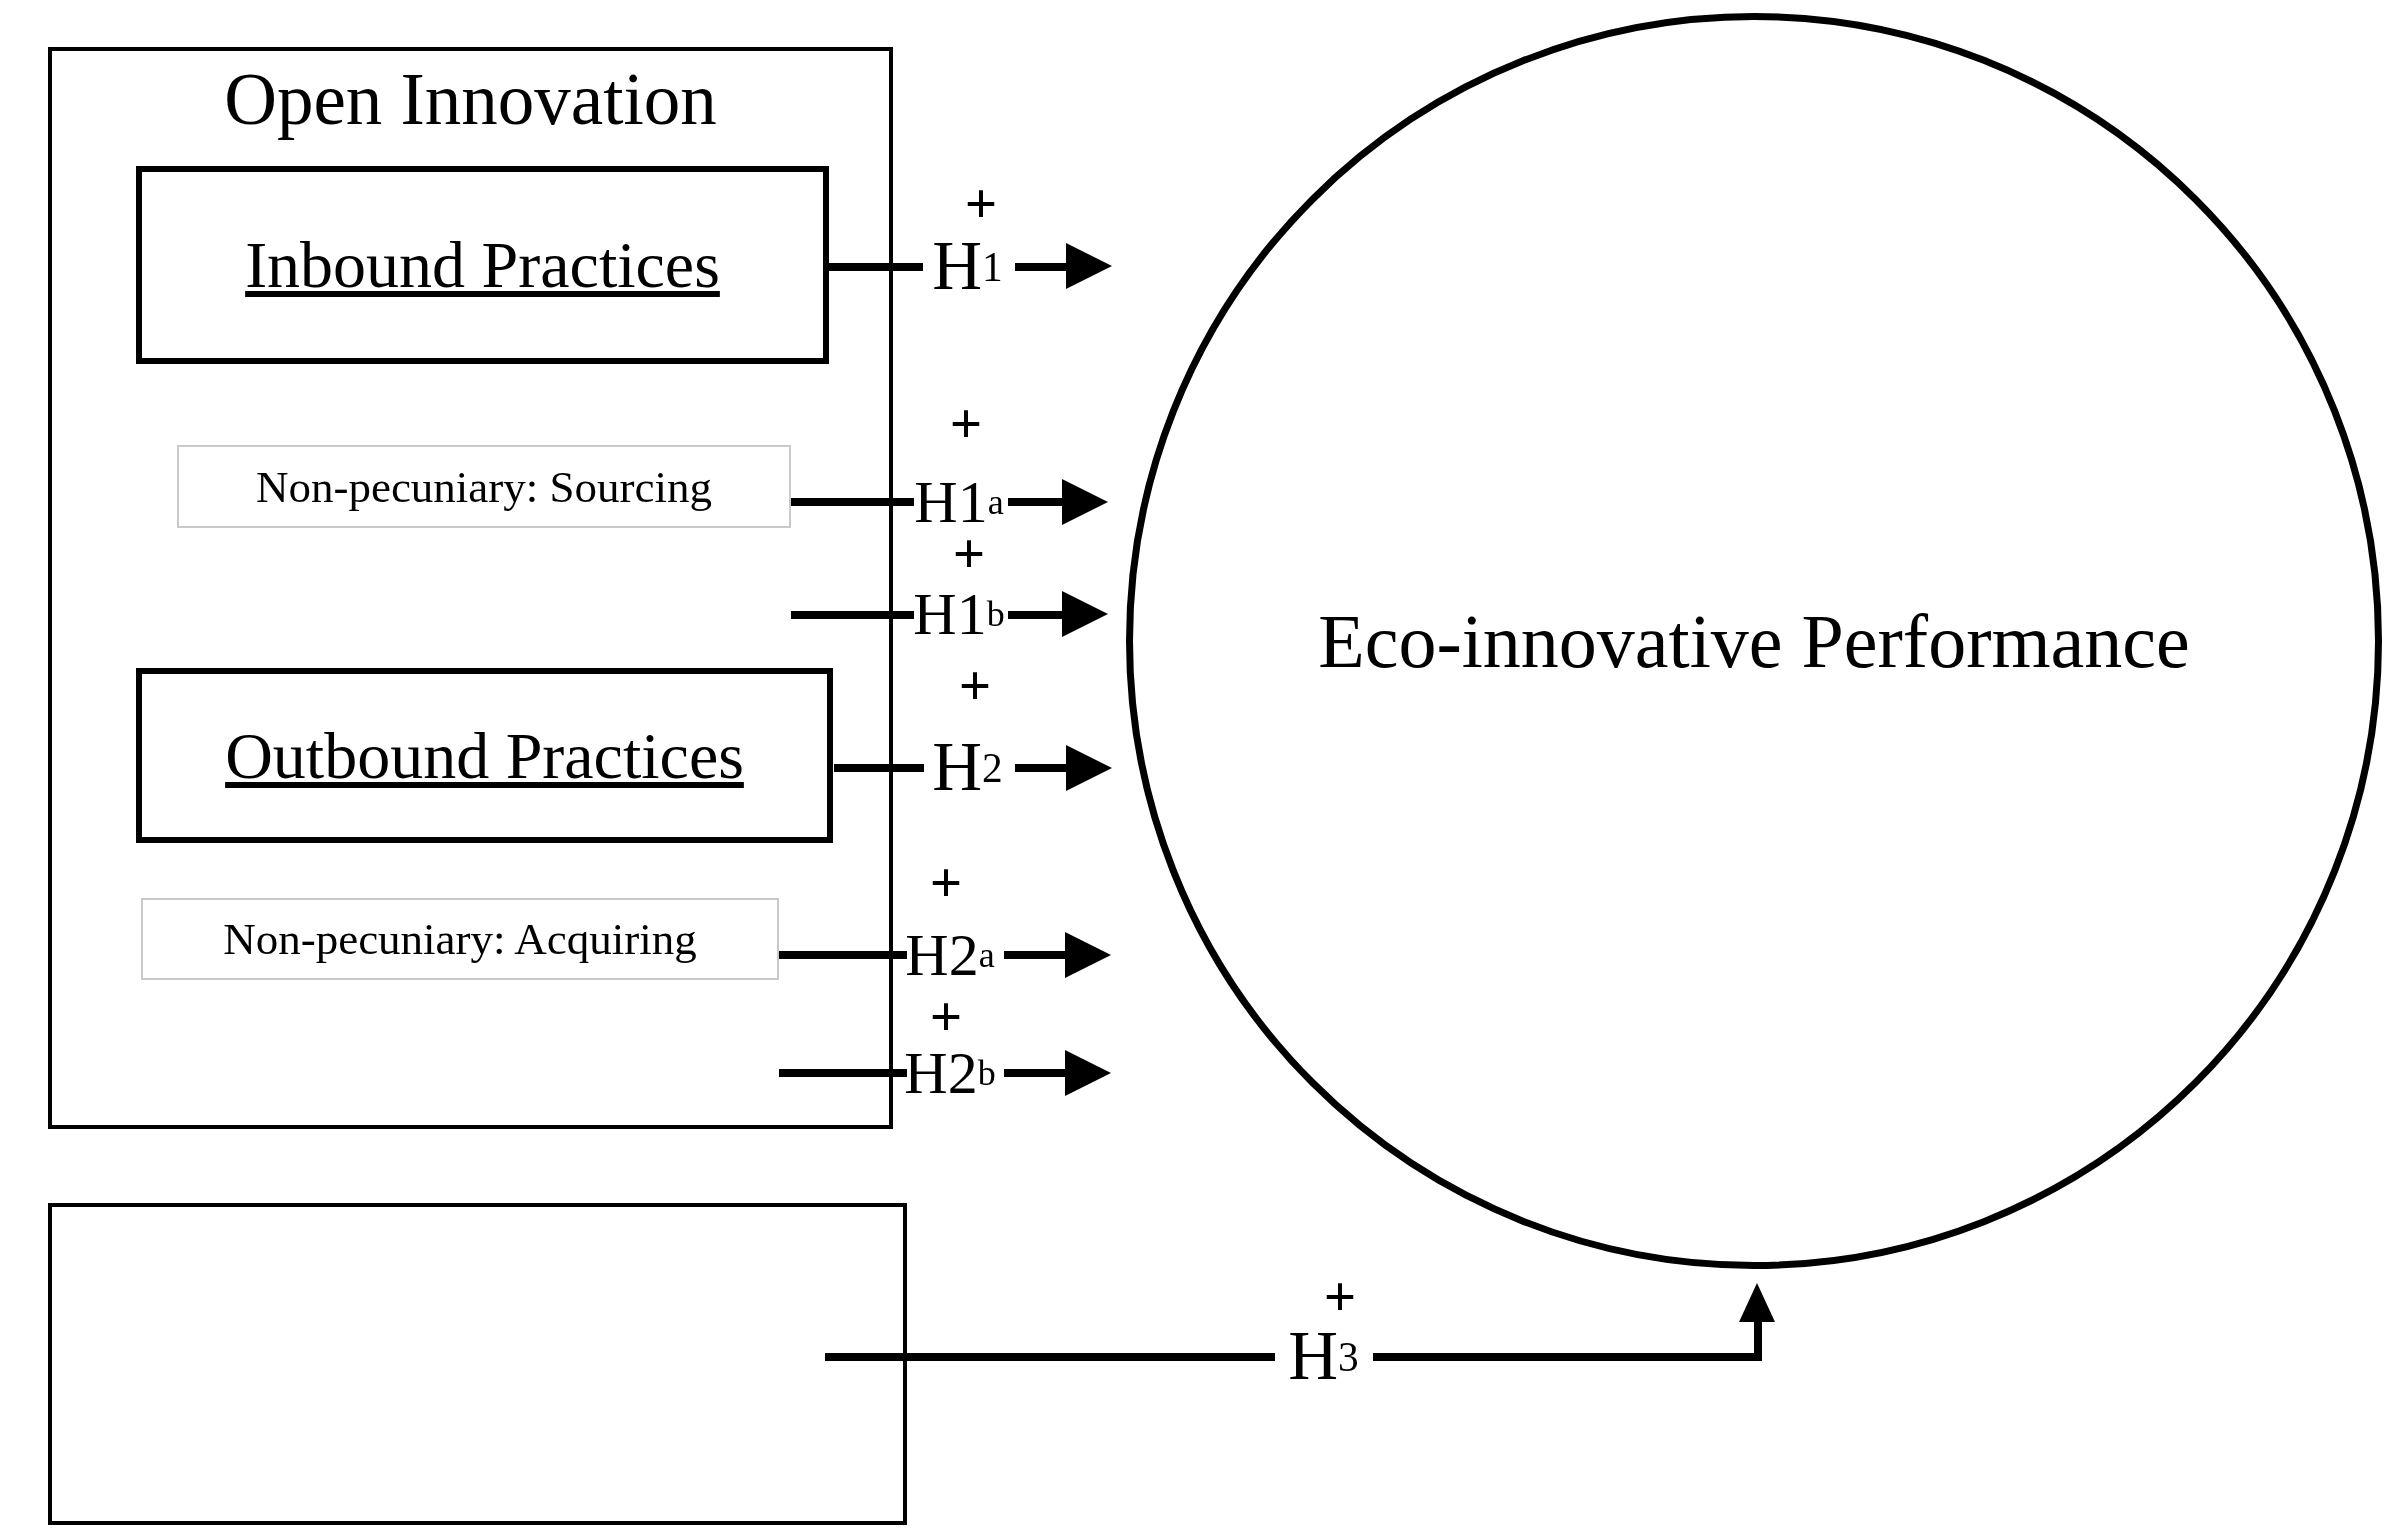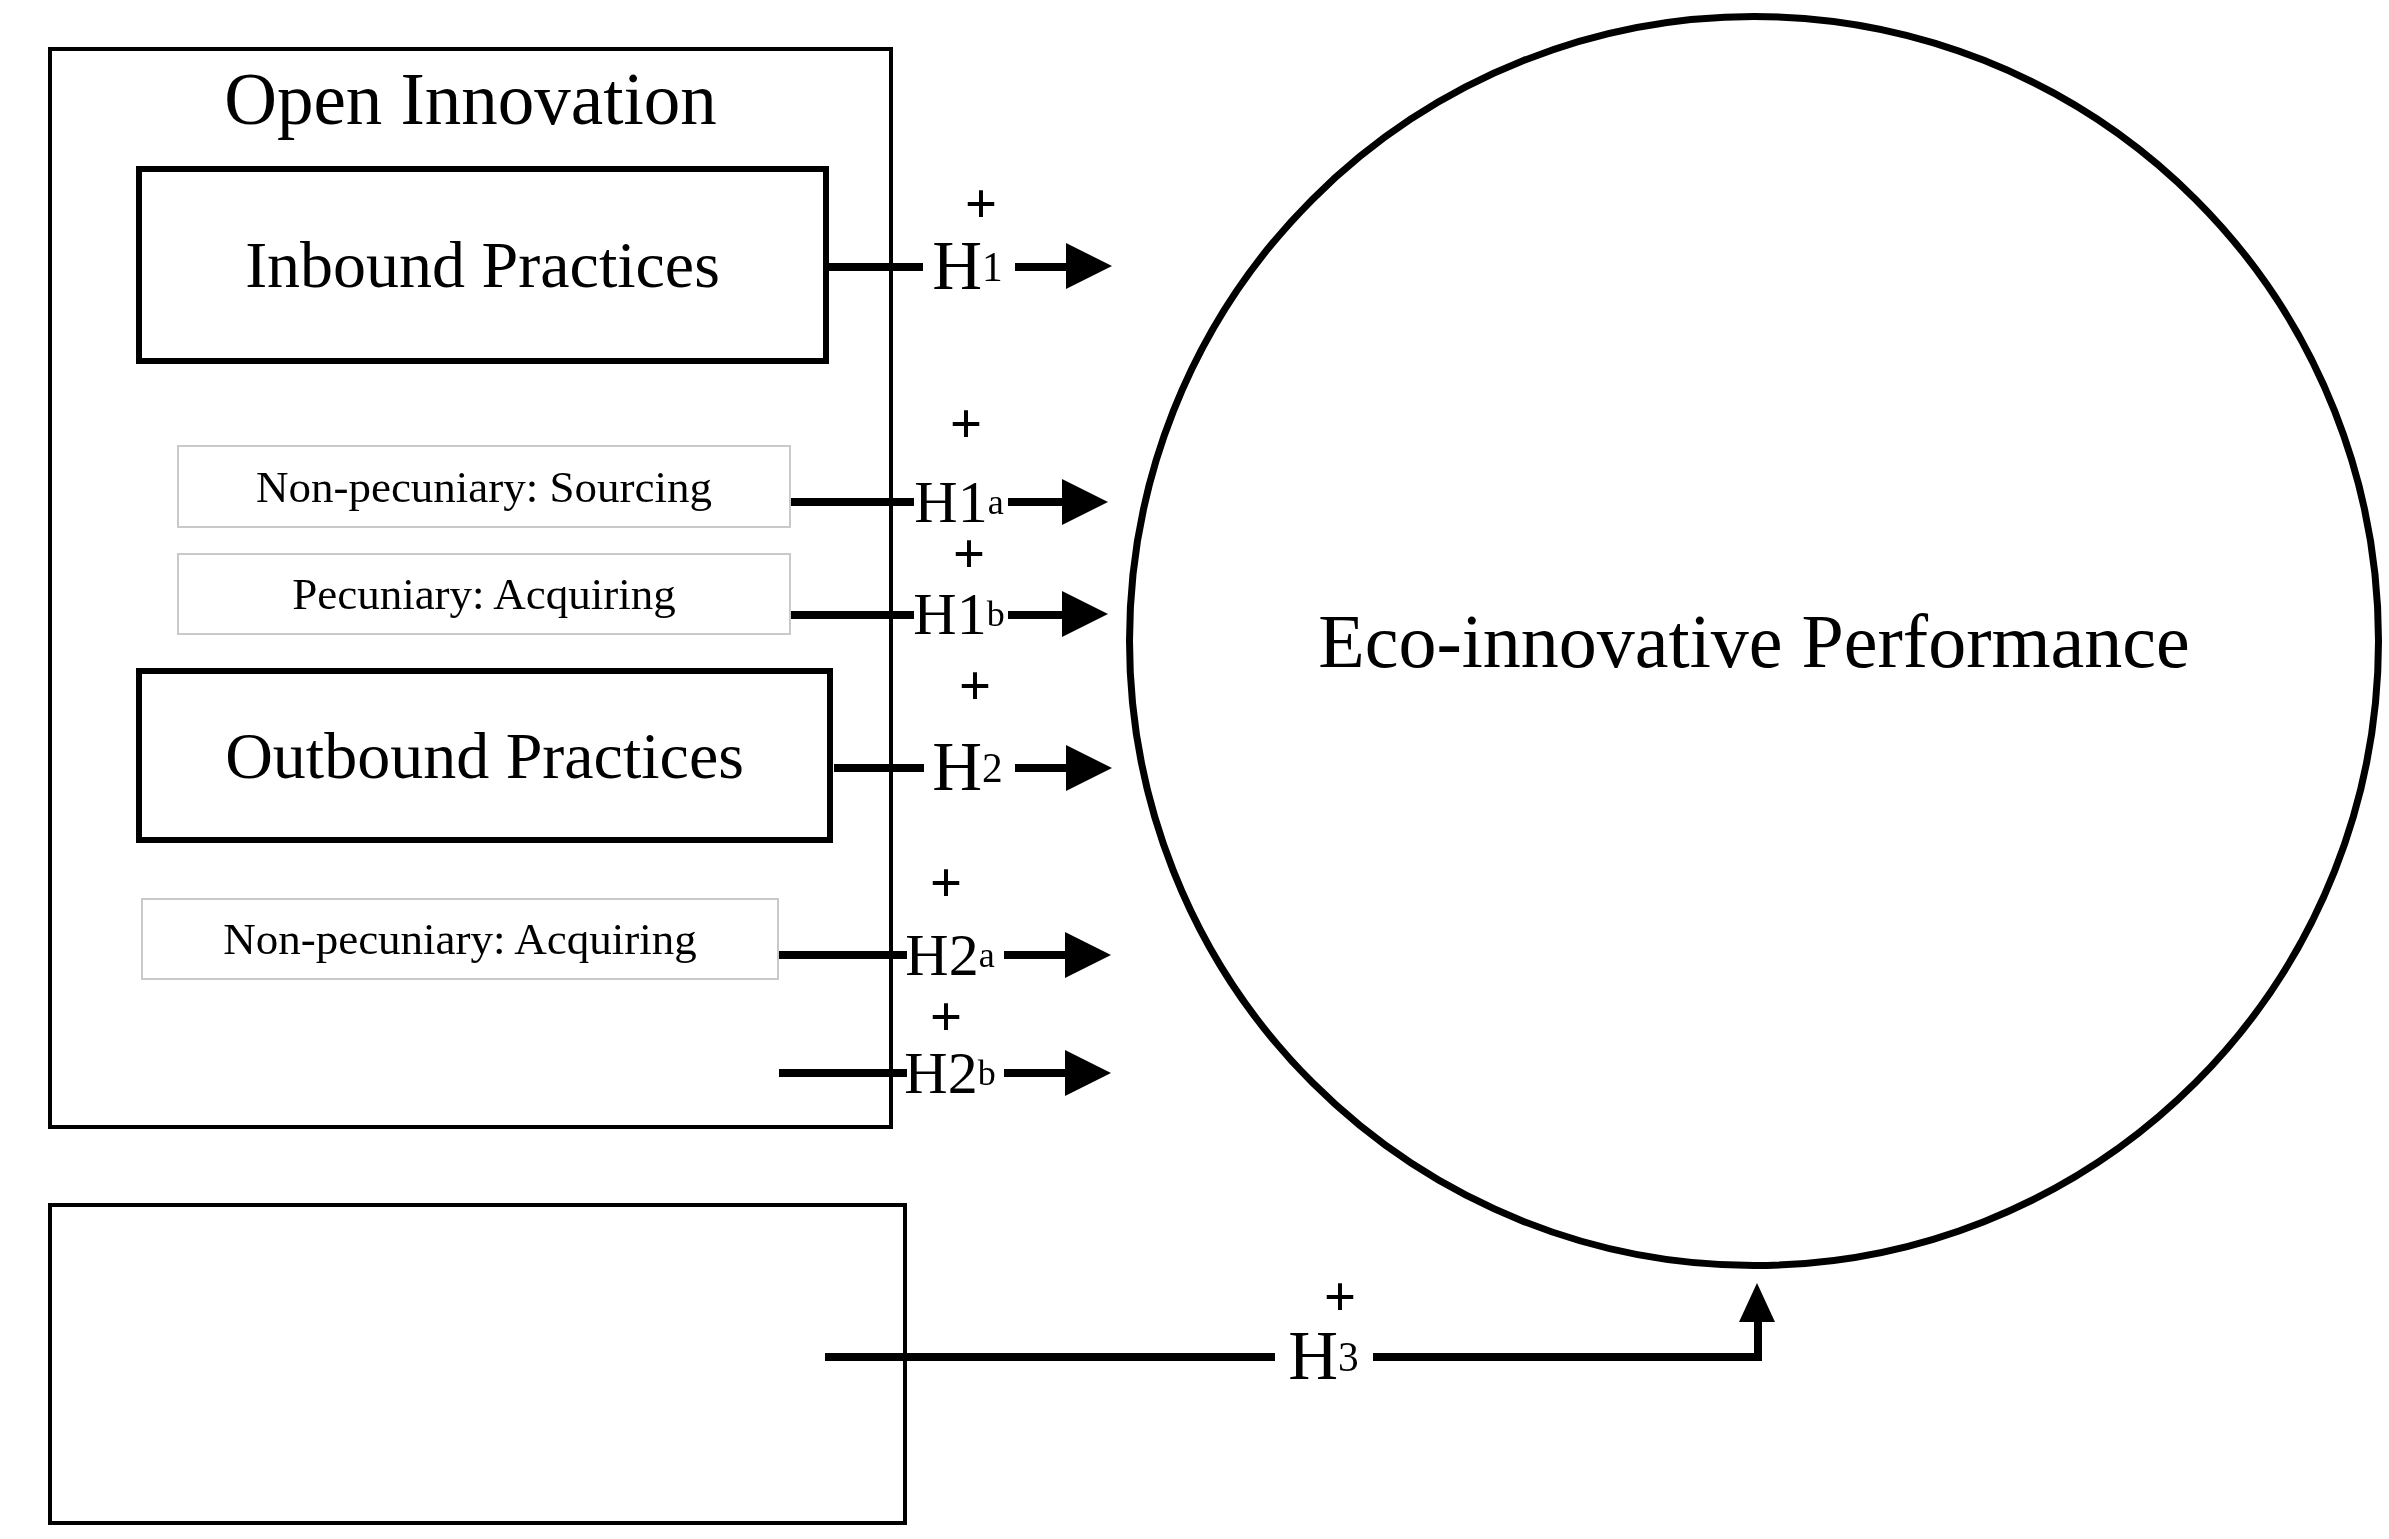--- a/index.html
+++ b/index.html
@@ -14,21 +14,21 @@
   }
   .abs { position: absolute; box-sizing: border-box; margin-left: 20px; }
   .box-outer  { border: 4.2px solid #000000; background: transparent; }
   .box-thick  { border: 6.2px solid #000000; background: #ffffff; }
   .box-gray   { border: 2.8px solid #c9c9c9; background: #ffffff; }
   .center-txt {
     display: flex; align-items: center; justify-content: center;
     text-align: center; white-space: nowrap;
   }
   .title-lg  { font-size: 73px; }
-  .label-lg  { font-size: 66px; }
+  .label-lg  { font-size: 66px; text-decoration: underline; }
   .label-sm  { font-size: 45px; }
   .circle {
     border: 7.6px solid #000000;
     border-radius: 50%;
     background: #ffffff;
   }
   .circle-txt { font-size: 76px; }
   .hline { background: #000000; height: 7.6px; }
   .vline { background: #000000; width: 7.6px; }
   .hlabel    { font-size: 69px; }
@@ -60,23 +60,20 @@
   <div class="abs center-txt title-lg" style="left:28px; top:55px; width:845px; height:90px;">Open Innovation</div>
 
   <div class="abs box-thick center-txt label-lg" style="left:116px; top:166px; width:693px; height:198px;">
     <span>Inbound Practices</span>
   </div>
 
   <div class="abs box-gray center-txt label-sm" style="left:157px; top:445px; width:614px; height:83px;">
     <span>Non-pecuniary: Sourcing</span>
   </div>
 
-  <div class="abs box-gray center-txt label-sm" style="left:157px; top:553px; width:614px; height:82px;">
-    <span>Pecuniary: Acquiring</span>
-  </div>
 
   <div class="abs box-thick center-txt label-lg" style="left:116px; top:668px; width:697px; height:175px;">
     <span>Outbound Practices</span>
   </div>
 
   <div class="abs box-gray center-txt label-sm" style="left:121px; top:898px; width:638px; height:82px;">
     <span>Non-pecuniary: Acquiring</span>
   </div>
 
 

